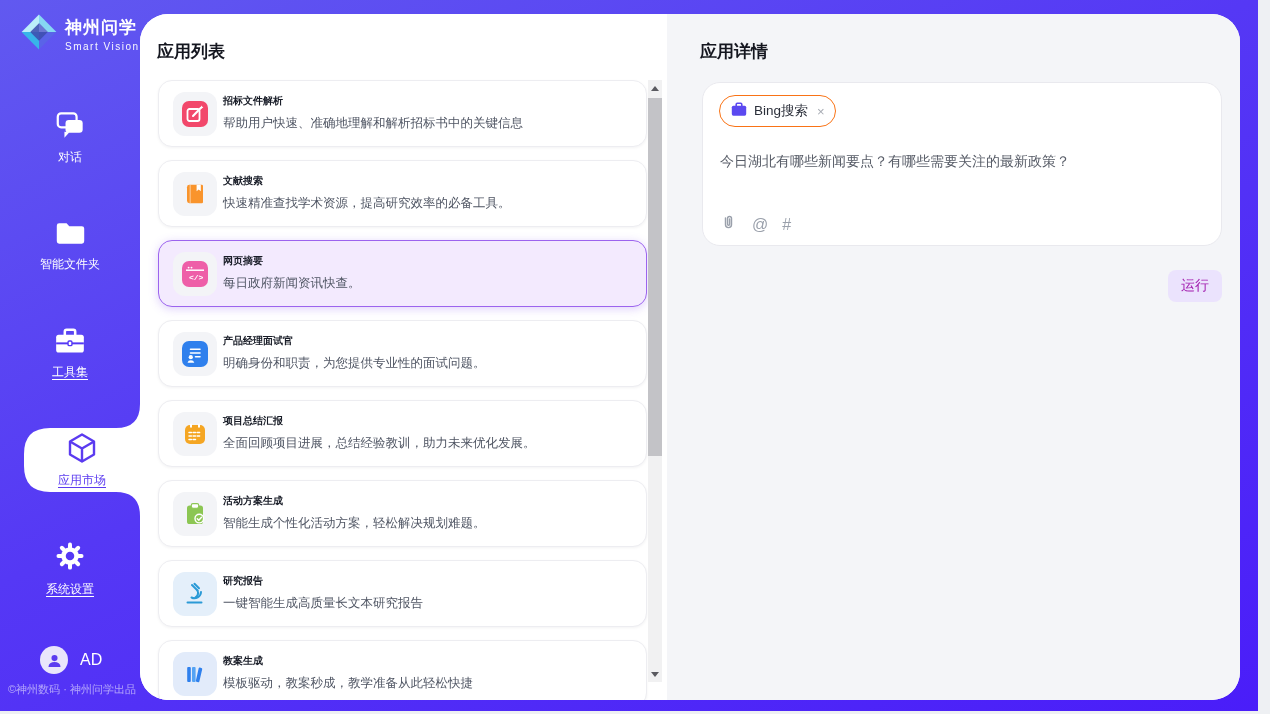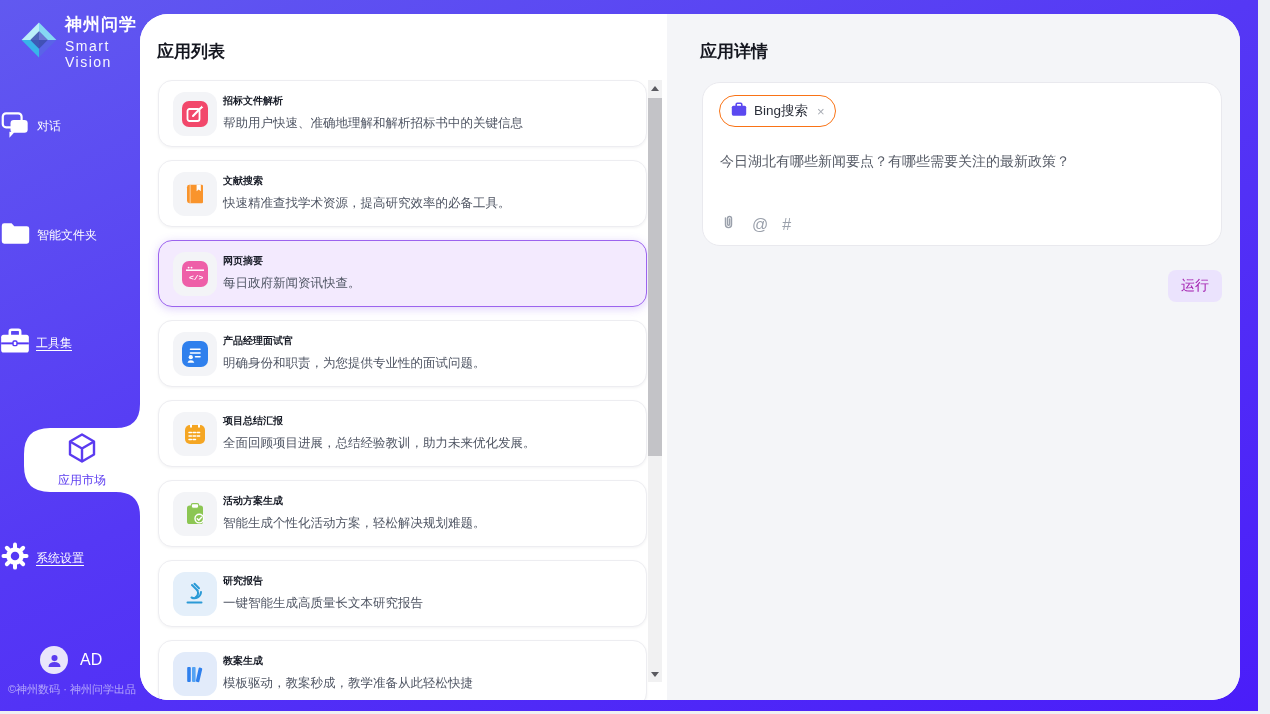--- a/index.html
+++ b/index.html
@@ -8,30 +8,30 @@
   .stage { position:relative; width:1270px; height:714px; background:#eef0f3; overflow:hidden; }
 
   
   .frame { position:absolute; left:0; top:0; width:1258px; height:711px;
            background:linear-gradient(155deg,#6159f0 0%,#5538f5 45%,#4a1df9 100%); }
 
   
   .sidebar { position:absolute; left:0; top:0; width:140px; height:543px; color:#fff; }
   .logo { position:absolute; left:20px; top:13px; display:flex; align-items:center; gap:7px; }
   .logo-text .cn { font-size:17px; font-weight:bold; letter-spacing:1px; }
-  .logo-text .en { font-size:14px; letter-spacing:1.5px; margin-top:2px; opacity:.95; }
-  .nav-item { position:absolute; left:0; width:140px; display:flex; flex-direction:row; align-items:center; gap:6px; cursor:pointer; }
+  .logo-text .en { font-size:10px; letter-spacing:1.5px; margin-top:2px; opacity:.95; }
+  .nav-item { position:absolute; left:0; width:140px; display:flex; flex-direction:column; align-items:center; gap:6px; cursor:pointer; }
   .nav-label { font-size:12px; color:#fff; }
   .nav-label.underlined { text-decoration:underline; text-underline-offset:3px; }
 
   
   .bubble-svg { position:absolute; left:24px; top:404px; }
   .active-item { position:absolute; left:24px; top:428px; width:116px; height:64px;
                  display:flex; flex-direction:column; align-items:center; justify-content:center; gap:4px; cursor:pointer; }
-  .active-item .nav-label { color:#5b3bf0; text-underline-offset:3px; }
+  .active-item .nav-label { color:#5b3bf0; text-decoration:underline; text-underline-offset:3px; }
 
   .user-row { position:absolute; left:40px; top:646px; display:flex; align-items:center; gap:12px; }
   .avatar { width:28px; height:28px; border-radius:50%; background:#e9e5fb; display:flex; align-items:center; justify-content:center; }
   .user-name { font-size:16px; color:#fff; }
   .sb-footer { position:absolute; left:8px; top:682px; font-size:11px; color:rgba(255,255,255,.55); white-space:nowrap; }
 
   
   .content { position:absolute; left:140px; top:14px; width:1100px; height:686px;
              border-radius:28px; overflow:hidden; display:flex; background:#fff; }
 

